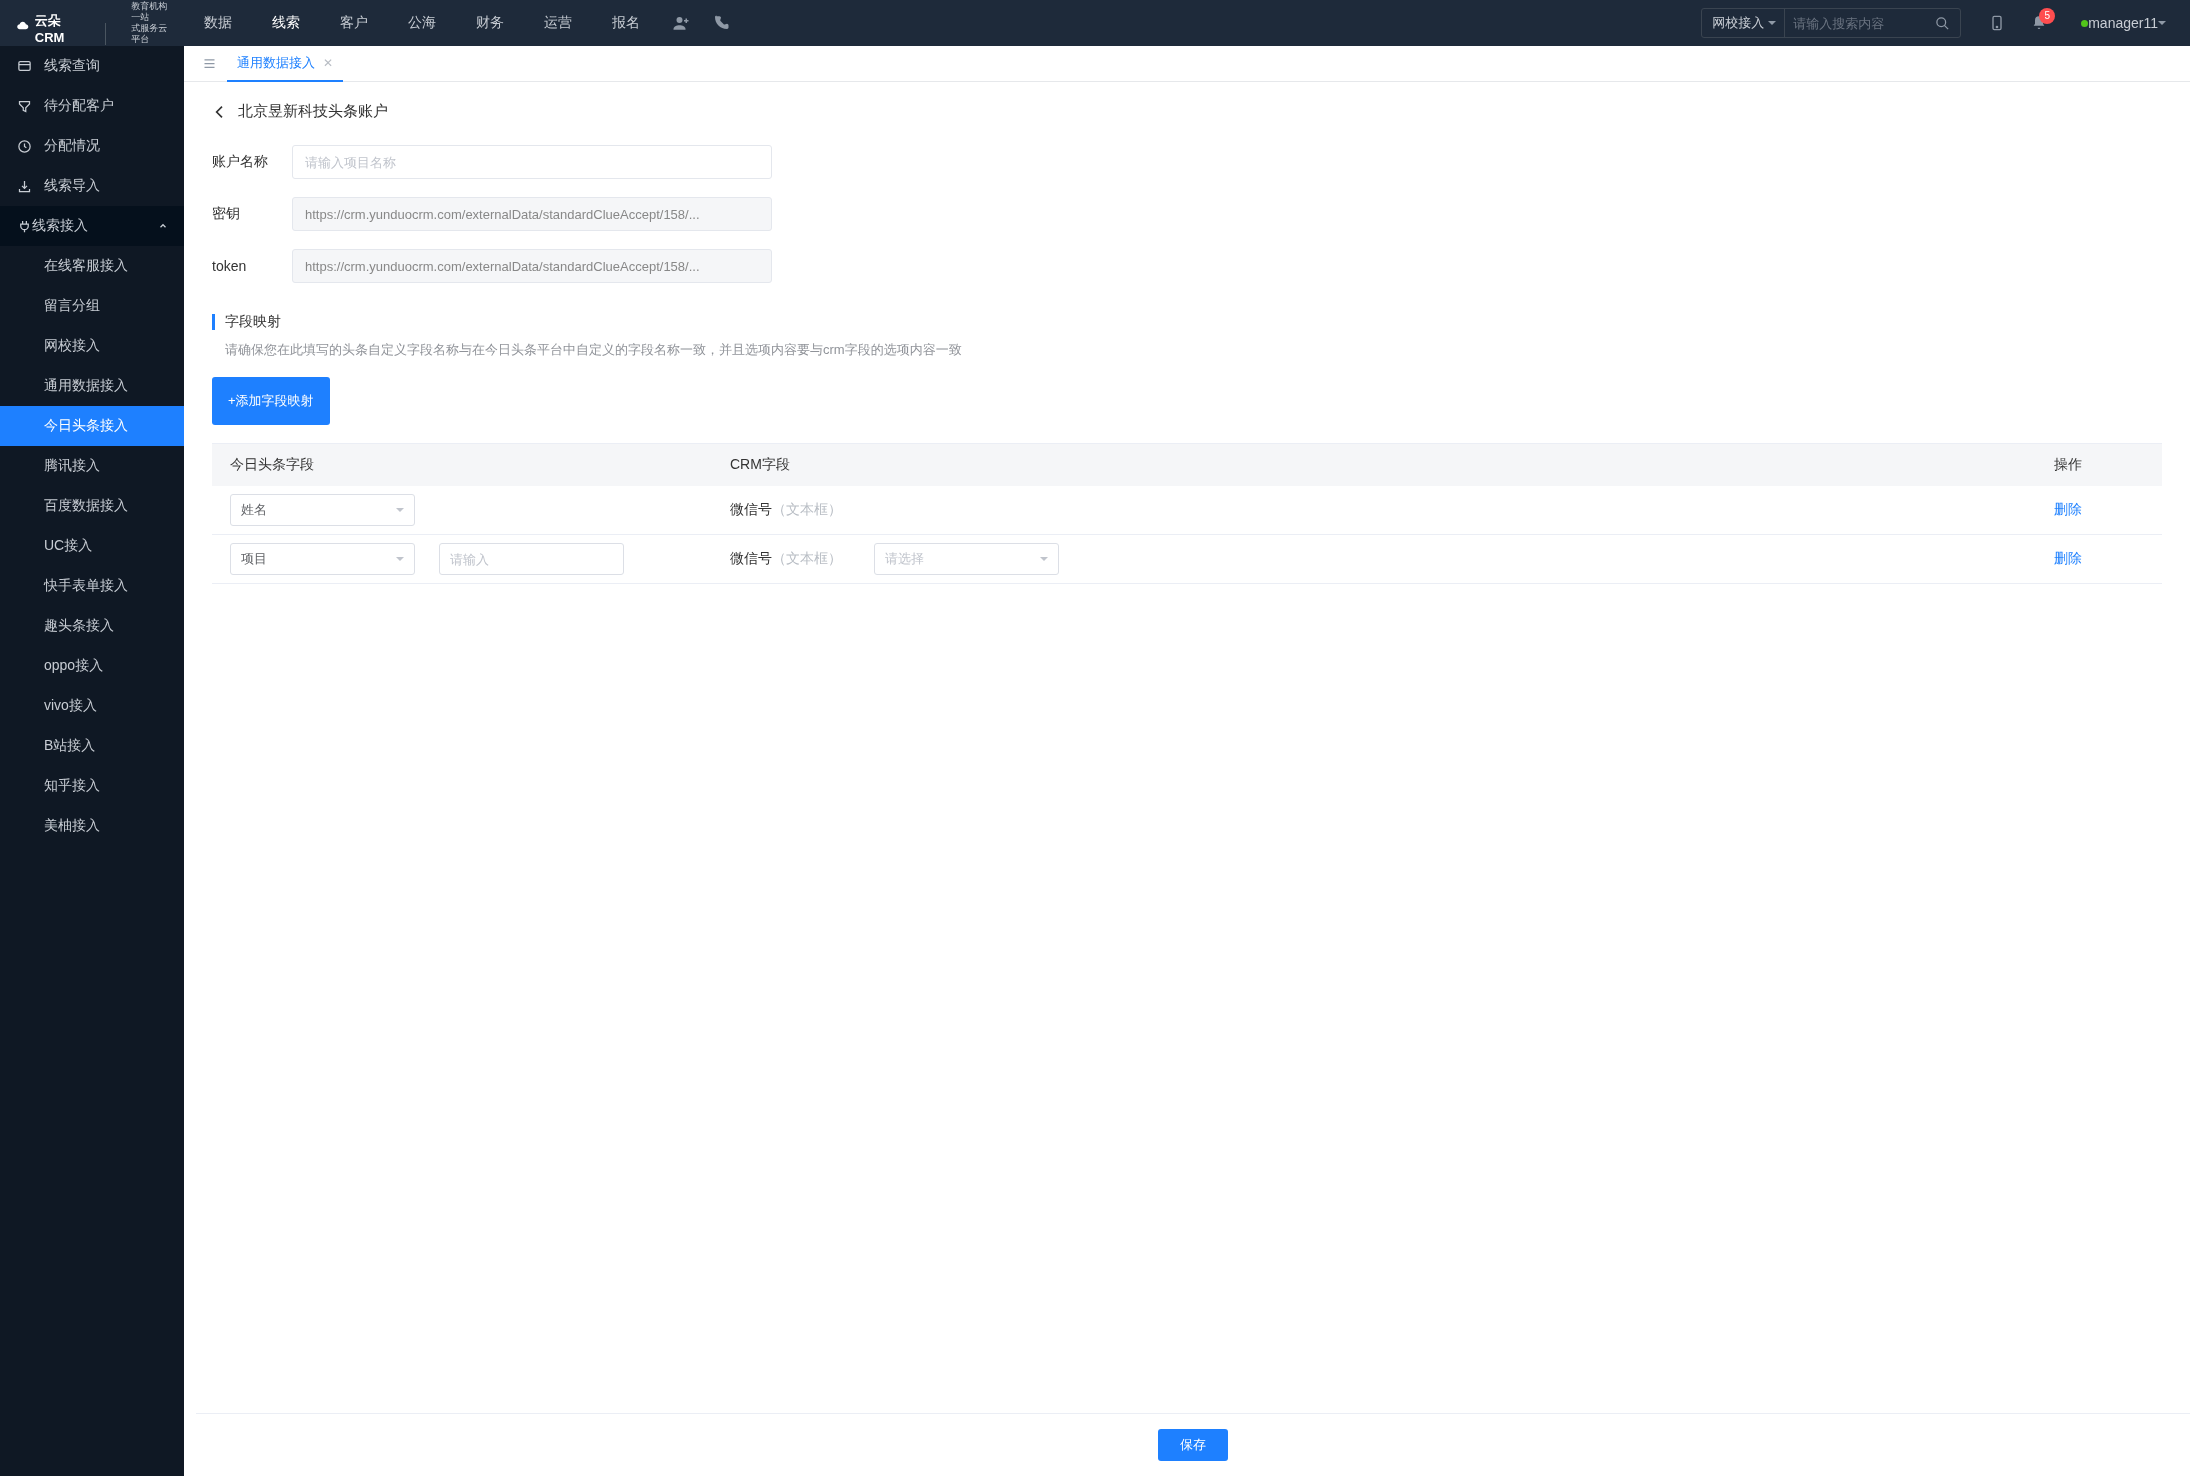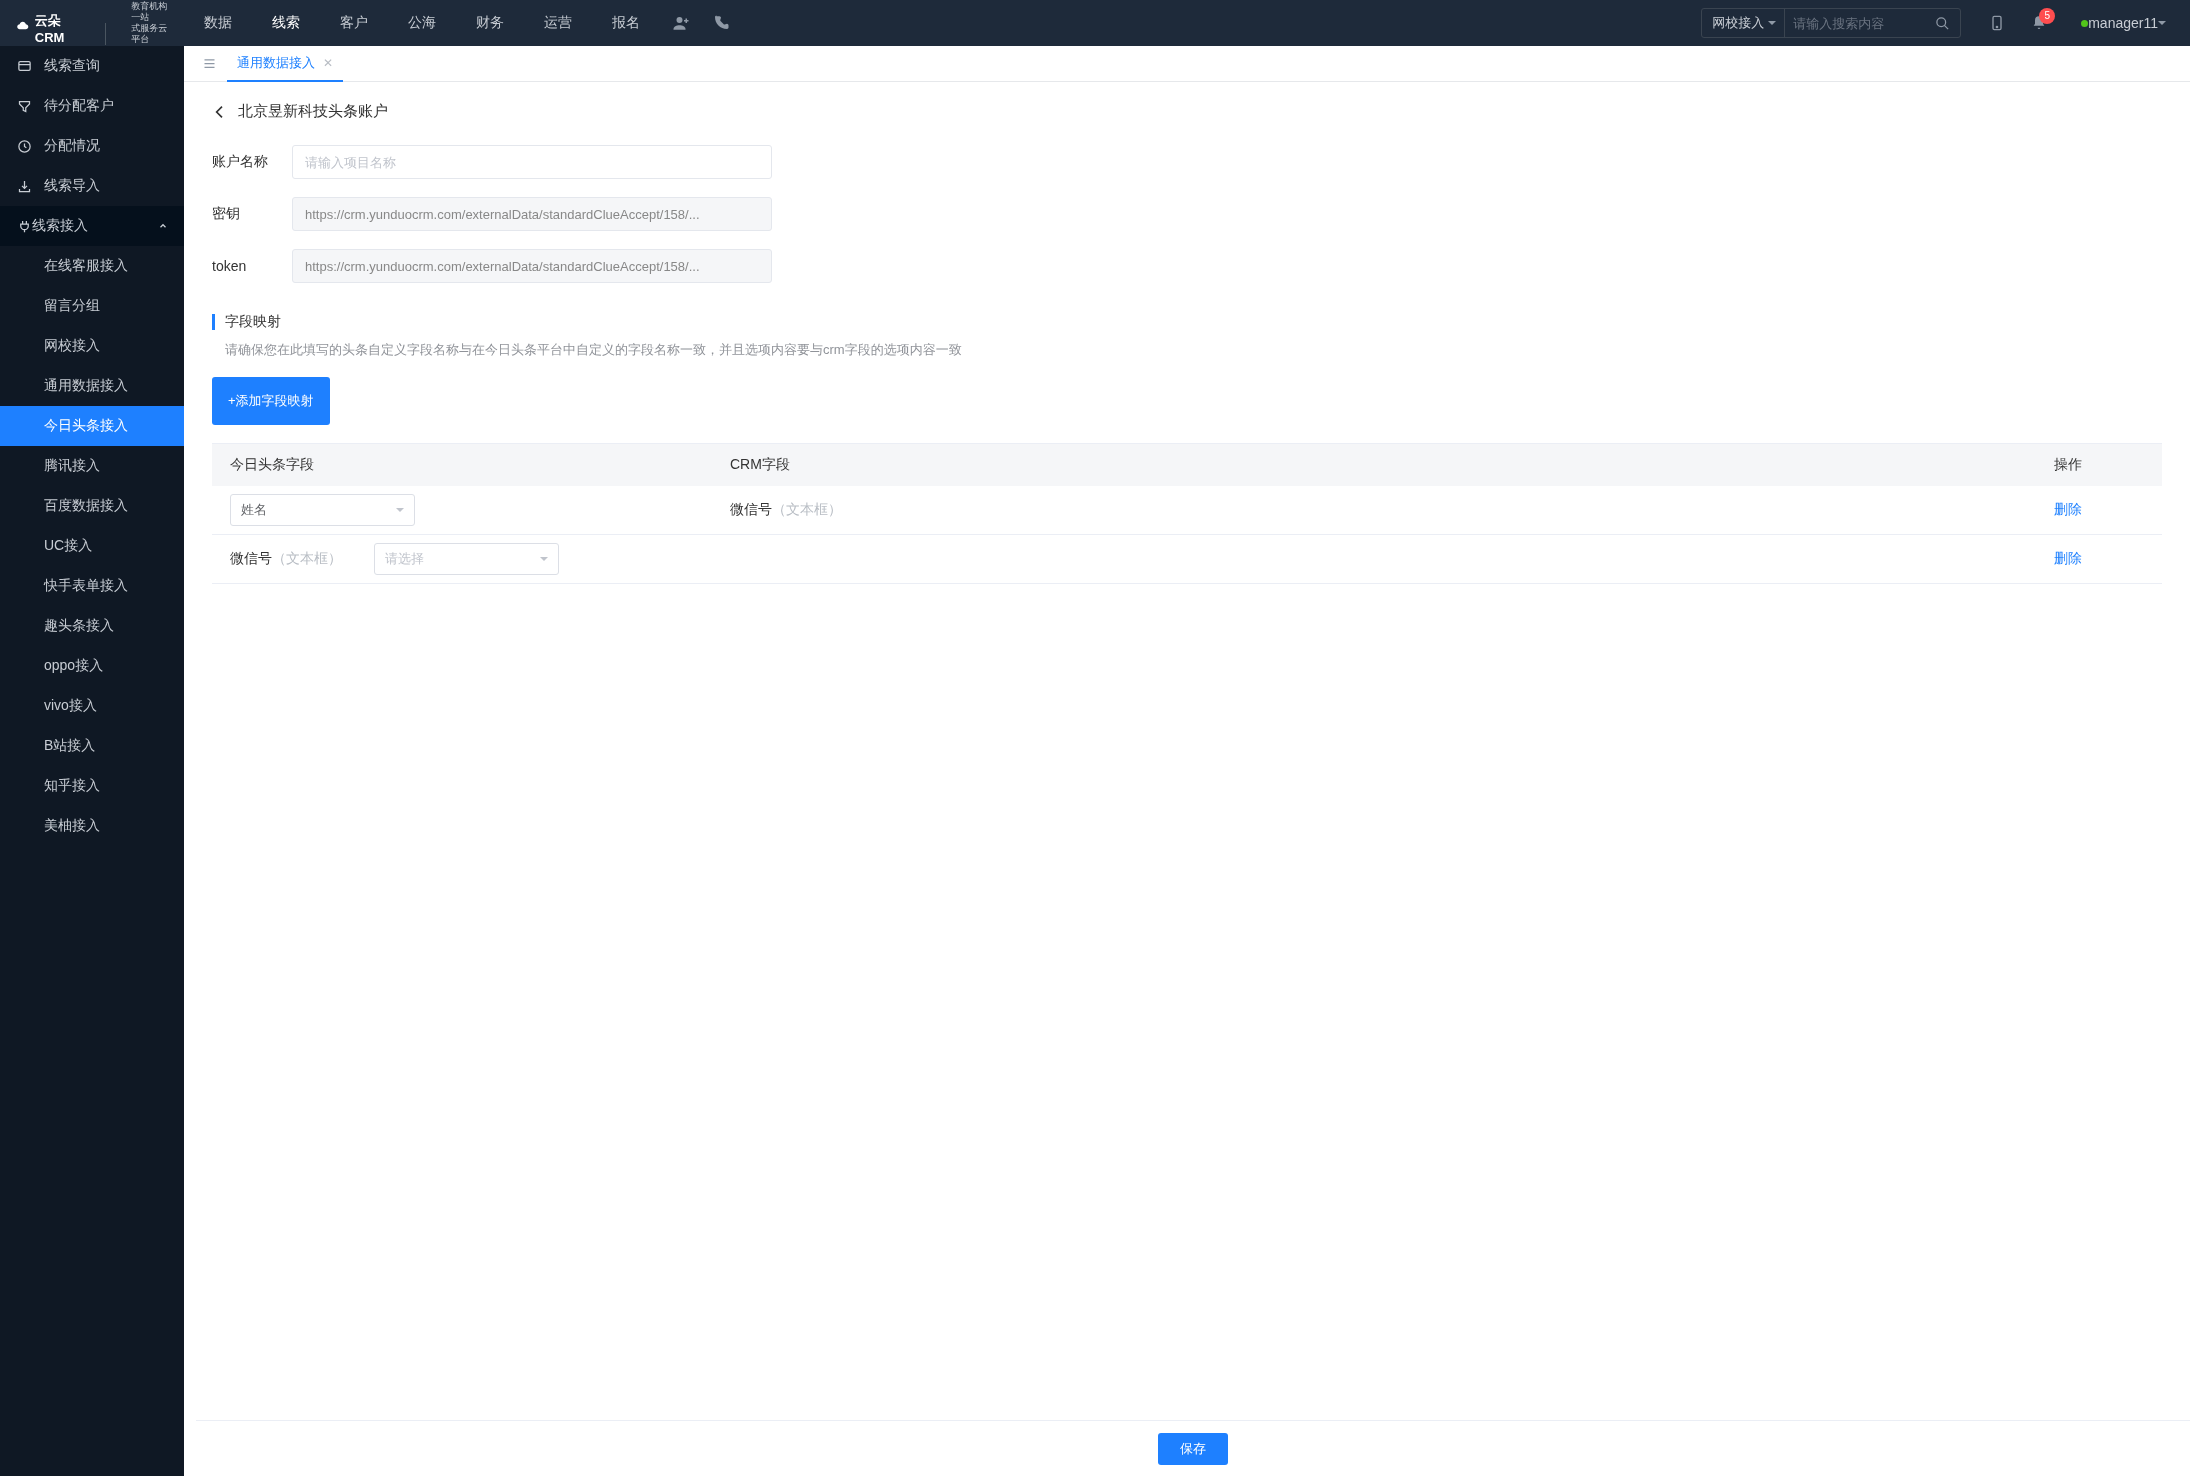--- a/index.html
+++ b/index.html
@@ -84,21 +84,21 @@
 .td-sel .caret { border:4px solid transparent; border-top-color:#c0c4cc; margin-top:4px;}
 .td-sel.placeholder { color:#c0c4cc; }
 .td-inp { width:185px; height:32px; border:1px solid #dcdfe6; border-radius:3px; padding:0 10px; font-size:13px; outline:none; margin-left:12px;}
 .td-inp::placeholder { color:#c0c4cc; }
 .crm-badge { font-size:14px; color:#333; }
 .crm-type { color:#b8bdc4; }
 .link-btn { color:#1e80ff; cursor:pointer; font-size:14px;}
 .row2-flex { display:flex; gap:12px; align-items:center;}
 
 
-.footer-bar { position:fixed; left:196px; right:0; bottom:0; height:56px; background:#fff; border-top:1px solid #ebeef5; display:flex; align-items:center; justify-content:center;}
+.footer-bar { position:fixed; left:196px; right:0; bottom:0; height:63px; background:#fff; border-top:1px solid #ebeef5; display:flex; align-items:center; justify-content:center;}
 .save-btn { background:#1e80ff; color:#fff; border:none; border-radius:3px; height:32px; padding:0 22px; font-size:13px; cursor:pointer;}
 
 svg { display:block; }
 </style>
 </head>
 <body>
 
 <div class="header">
   <div class="logo-area">
     <div class="logo-mark">
@@ -302,20 +302,29 @@
                 </div>
               </div>
               <div class="td col2">
                 <div class="row2-flex">
                   <span class="crm-badge">微信号<span class="crm-type">（文本框）</span></span>
                 </div>
               </div>
               <div class="td col3"><span class="link-btn">删除</span></div>
             </div>
             <div class="trow">
+              <div class="td col1">
+                <div class="row2-flex">
+                  <div class="td-sel">
+                    <span>项目</span>
+                    <span class="caret"></span>
+                  </div>
+                  <input class="td-inp" placeholder="请输入" style="">
+                </div>
+              </div>
               <div class="td col2">
                 <div class="row2-flex">
                   <span class="crm-badge">微信号<span class="crm-type">（文本框）</span></span>
                   <div class="td-sel placeholder" style="margin-left:20px;">
                     <span>请选择</span>
                     <span class="caret"></span>
                   </div>
                 </div>
               </div>
               <div class="td col3"><span class="link-btn">删除</span></div>

